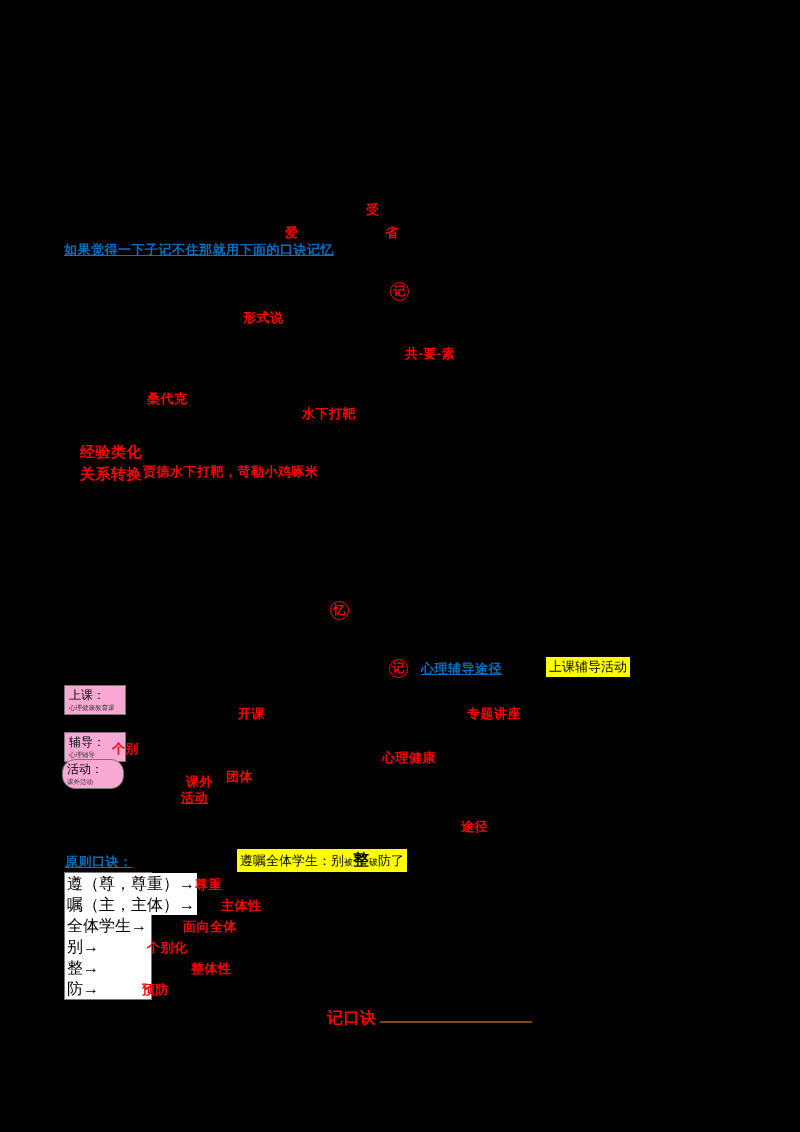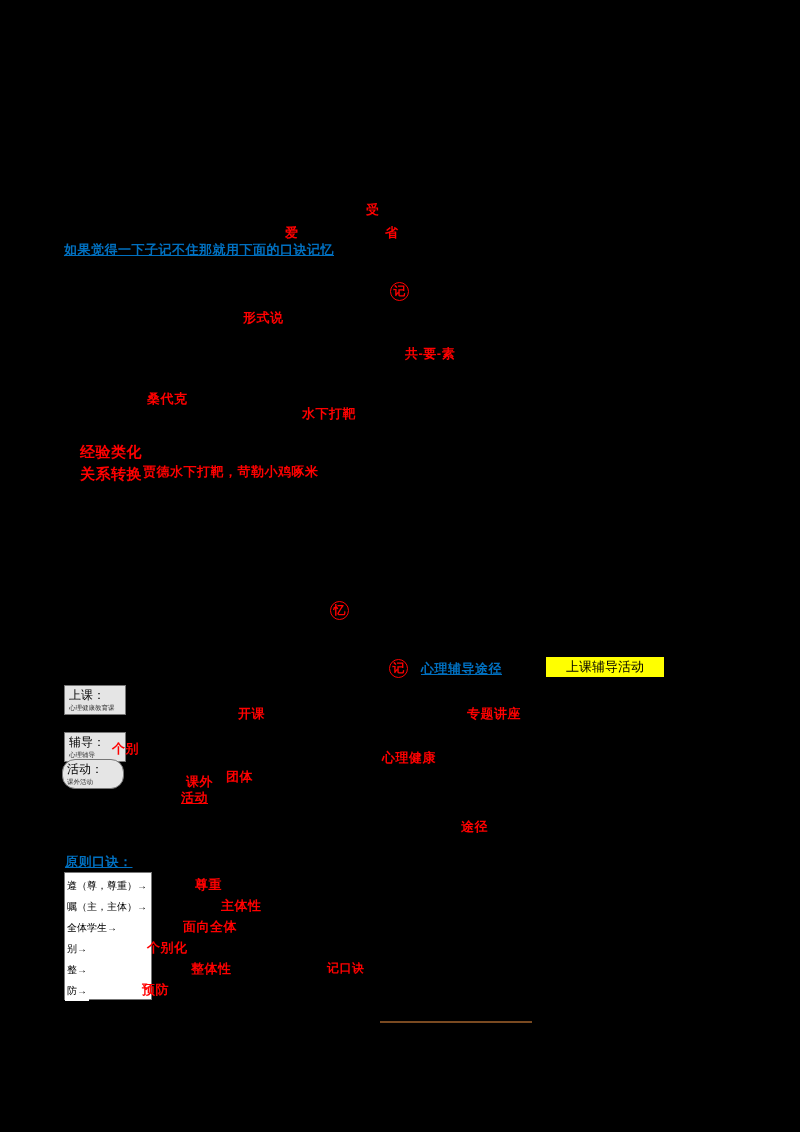--- a/index.html
+++ b/index.html
@@ -35,43 +35,43 @@
     color: #0070c0;
     font-weight: bold;
     font-size: 13px;
     text-decoration: underline;
     letter-spacing: 0.5px;
   }
   .yellow {
     background: #ffff00;
     color: #000;
     font-size: 13px;
-    padding: 1px 20px;
+    padding: 1px 3px;
   }
   .yellow .part-small { font-size: 9px; }
   .yellow .part-big { font-size: 16px; font-weight: bold; }
   .wbox {
-    background: #e5e5e5;
+    background: #f9a8d4;
     border: 1px solid #777;
     color: #000;
     padding: 1px 4px;
     width: 62px;
   }
   .wbox .label { font-size: 12px; color: #000; }
   .wbox .sub { font-size: 6.5px; color: #333; }
   .pbox {
     background: #ffffff;
     width: 88px;
     border: 1px solid #777;
   }
   .pline { height: 21px; line-height: 21px; }
   .pline .pline-text {
     background: #ffffff;
     color: #000;
-    font-size: 10px;
+    font-size: 16px;
     padding: 0 2px;
     white-space: nowrap;
     display: inline-block;
     height: 21px;
   }
   .answer-underline {
     border-top: 2px solid #7a4a21;
     width: 152px;
     height: 0;
   }
@@ -119,33 +119,36 @@
   <span class="abs red" style="left:238px; top:705px;">开课</span>
   <span class="abs red" style="left:382px; top:705px;margin-top:44px;">心理健康</span>
   <span class="abs red" style="left:467px; top:705px;">专题讲座</span>
   <span class="abs red" style="left:112px; top:740px;">个别</span>
   <span class="abs red" style="left:226px; top:744px;margin-top:24px;">团体</span>
   <span class="abs red" style="left:186px; top:773px;">课外</span>
   <span class="abs red" style="left:181px; top:789px;text-decoration:underline;">活动</span>
   <span class="abs red" style="left:461px; top:818px;">途径</span>
 
   <span class="abs blue" style="left:65px; top:853px;font-family:Liberation Serif, serif;">原则口诀：</span>
+  <div class="abs yellow" style="left:237px; top:849px;">
+    <span class="part-normal">遵嘱全体学生：别</span><span class="part-small">被</span><span class="part-big">整</span><span class="part-small">破</span><span class="part-normal">防了</span>
+  </div>
 
   <div class="abs pbox" style="left:64px; top:872px;">
     <div class="pline"><span class="pline-text">遵（尊，尊重）→</span></div>
     <div class="pline"><span class="pline-text">嘱（主，主体）→</span></div>
     <div class="pline"><span class="pline-text">全体学生→</span></div>
     <div class="pline"><span class="pline-text">别→</span></div>
     <div class="pline"><span class="pline-text">整→</span></div>
     <div class="pline"><span class="pline-text">防→</span></div>
   </div>
 
   <span class="abs red" style="left:195px; top:876px;">尊重</span>
   <span class="abs red" style="left:221px; top:897px;">主体性</span>
   <span class="abs red" style="left:183px; top:918px;">面向全体</span>
   <span class="abs red" style="left:147px; top:939px;">个别化</span>
   <span class="abs red" style="left:147px; top:960px;margin-left:44px;">整体性</span>
   <span class="abs red" style="left:142px; top:981px;">预防</span>
 
-  <span class="abs red" style="left:327px; top:960px; font-size:12px;">记口诀</span>
+  <span class="abs red" style="left:327px; top:1008px; font-size:16px;">记口诀</span>
   <div class="abs answer-underline" style="left:380px; top:1021px;"></div>
 
 </div>
 
 </body></html>

